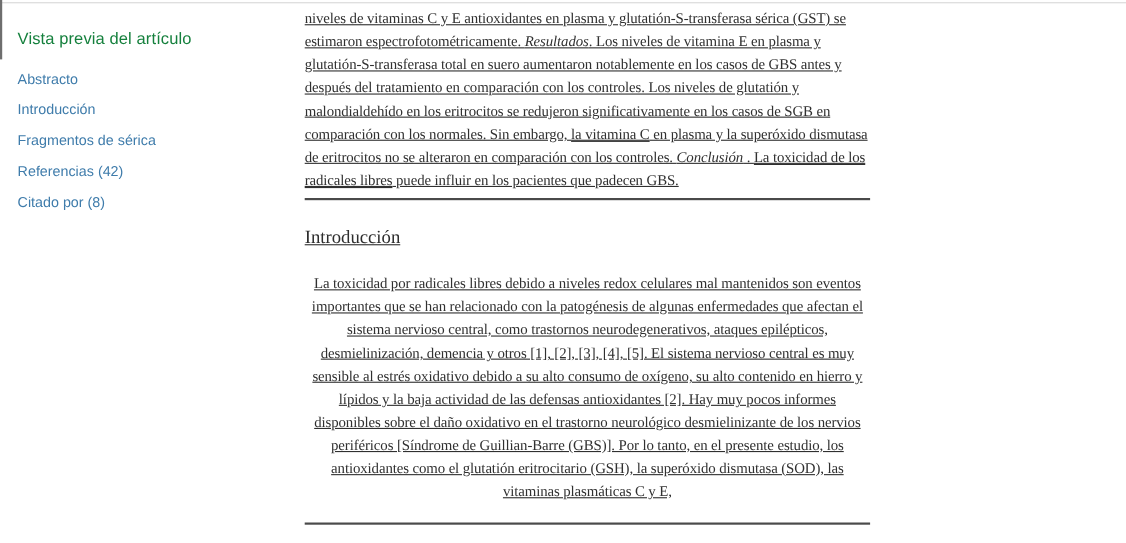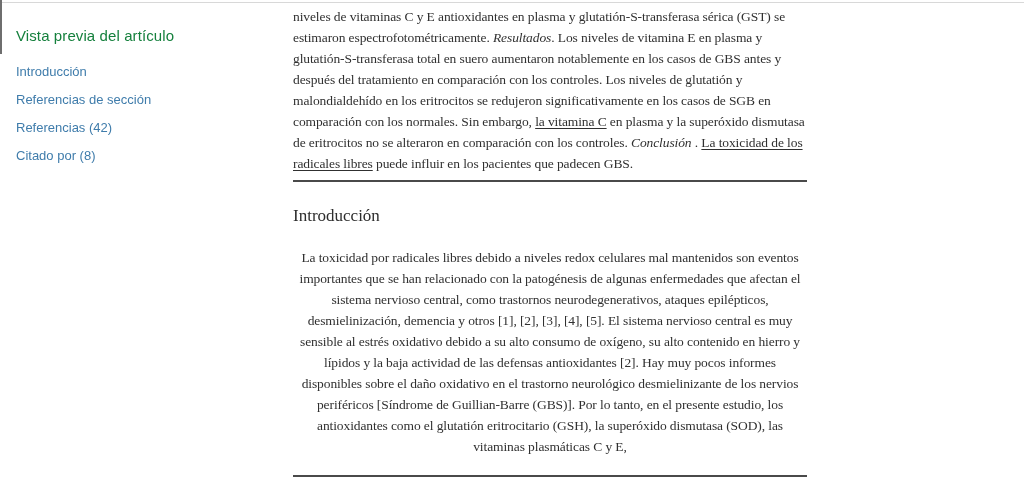--- a/index.html
+++ b/index.html
@@ -50,24 +50,25 @@
     line-height: 28px;
     font-size: 13px;
     color: var(--link-blue);
     cursor: pointer;
     white-space: nowrap;
   }
 
   
   .article-col {
     position: absolute;
-    left: 293px; top: 6px;
+    left: 277px; top: 6px;
     width: 514px;
     color: var(--body-text);
     font-family: "Liberation Serif", serif;
+    text-decoration: underline;
   }
   .body-par {
     margin: 0;
     font-size: 13.5px;
     line-height: 21px;
     letter-spacing: -0.1px;
     text-align: left;
   }
   .run-i { font-style: italic; }
   .run-u { text-decoration: underline; text-underline-offset: 2px; cursor: pointer; }
@@ -88,22 +89,23 @@
 </style>
 </head>
 <body>
 
 <div class="top-divider"></div>
 <div class="left-edge-mark"></div>
 
 <aside class="sidebar">
   <h2 class="sidebar-title">Vista previa del artículo</h2>
   <ul class="sidebar-nav">
+    <li class="sidebar-item">Abstracto</li>
     <li class="sidebar-item">Introducción</li>
-    <li class="sidebar-item">Referencias de sección</li>
+    <li class="sidebar-item">Fragmentos de sérica</li>
     <li class="sidebar-item">Referencias (42)</li>
     <li class="sidebar-item">Citado por (8)</li>
   </ul>
 </aside>
 
 <main class="article-col">
   <p class="body-par"><span>niveles de vitaminas C y E antioxidantes en plasma y glutatión-S-transferasa sérica (GST) se estimaron espectrofotométricamente. </span><span class="run-i">Resultados</span><span>. Los niveles de vitamina E en plasma y glutatión-S-transferasa total en suero aumentaron notablemente en los casos de GBS antes y después del tratamiento en comparación con los controles. Los niveles de glutatión y malondialdehído en los eritrocitos se redujeron significativamente en los casos de SGB en comparación con los normales. Sin embargo, </span><span class="run-u">la vitamina C</span><span> en plasma y la superóxido dismutasa de eritrocitos no se alteraron en comparación con los controles. </span><span class="run-i">Conclusión</span><span> . </span><span class="run-u">La toxicidad de los radicales libres</span><span> puede influir en los pacientes que padecen GBS.</span></p>
   <div class="section-divider"></div>
   <h1 class="intro-heading">Introducción</h1>
   <p class="body-par intro-par"><span>La toxicidad por radicales libres debido a niveles redox celulares mal mantenidos son eventos importantes que se han relacionado con la patogénesis de algunas enfermedades que afectan el sistema nervioso central, como trastornos neurodegenerativos, ataques epilépticos, desmielinización, demencia y otros [1], [2], [3], [4], [5]. El sistema nervioso central es muy sensible al estrés oxidativo debido a su alto consumo de oxígeno, su alto contenido en hierro y lípidos y la baja actividad de las defensas antioxidantes [2]. Hay muy pocos informes disponibles sobre el daño oxidativo en el trastorno neurológico desmielinizante de los nervios periféricos [Síndrome de Guillian-Barre (GBS)]. Por lo tanto, en el presente estudio, los antioxidantes como el glutatión eritrocitario (GSH), la superóxido dismutasa (SOD), las vitaminas plasmáticas C y E,</span></p>

